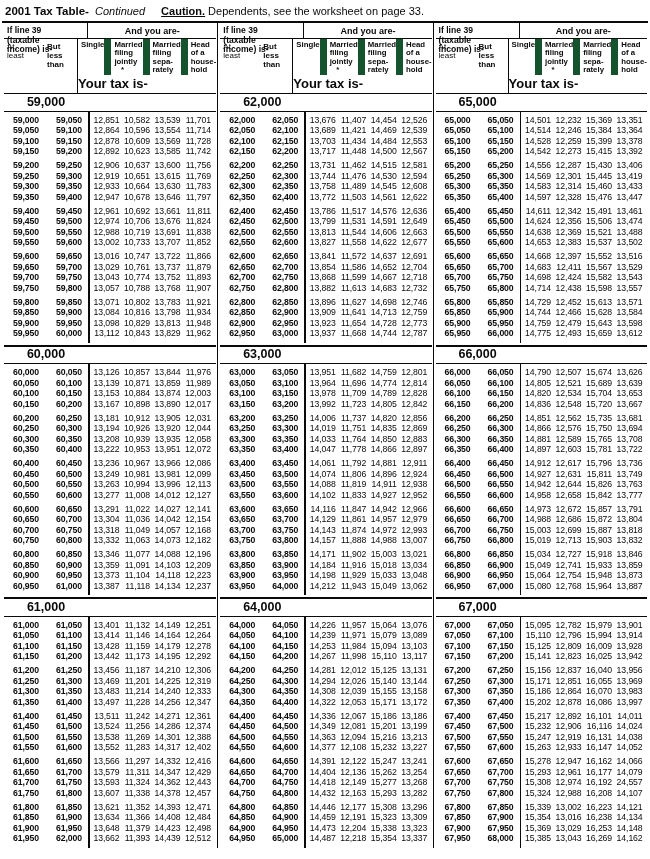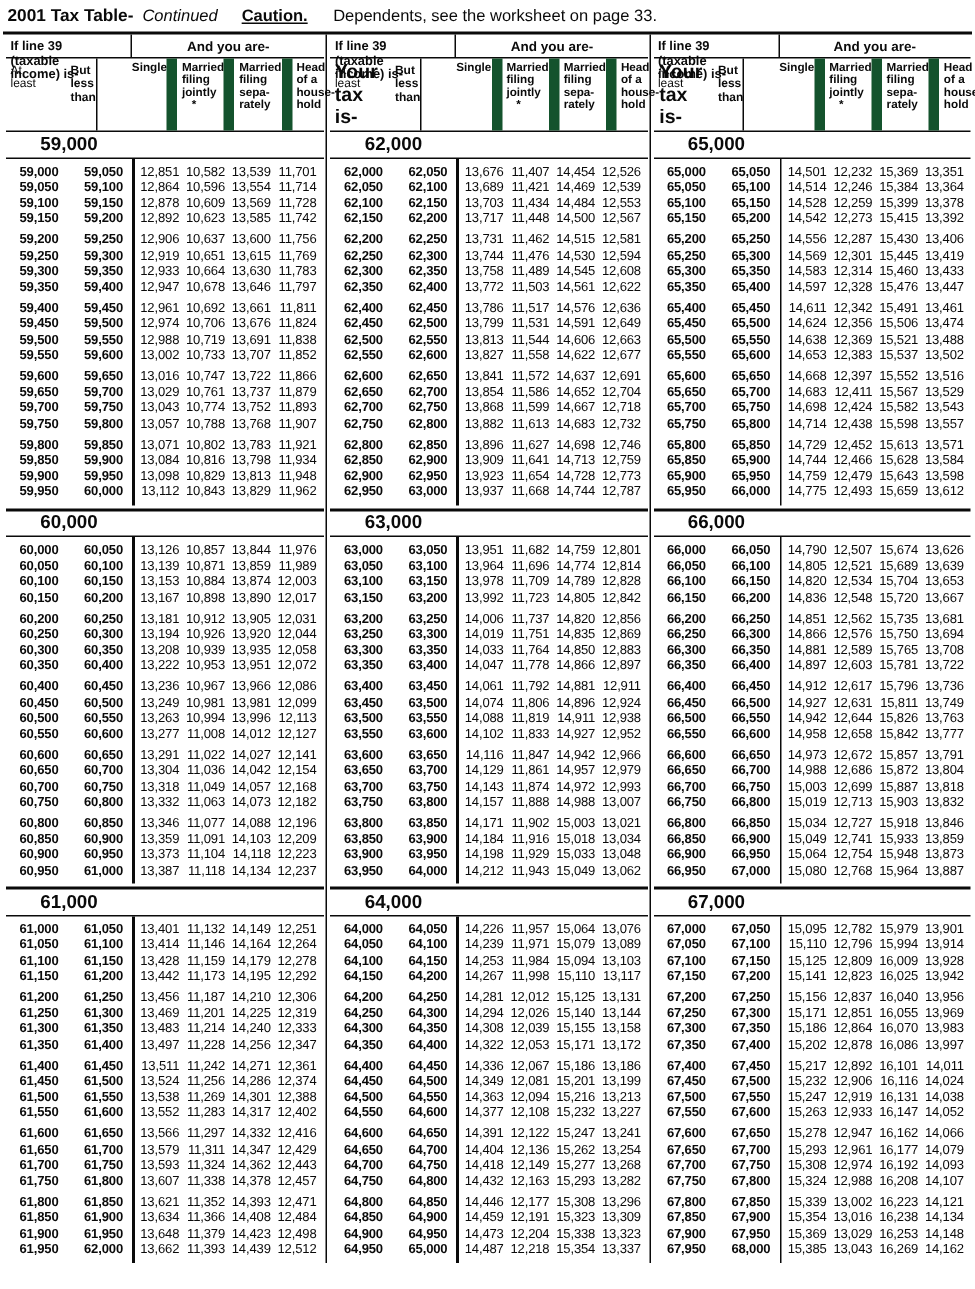--- a/index.html
+++ b/index.html
@@ -5,36 +5,36 @@
   * { margin:0; padding:0; box-sizing:border-box; }
   html,body { background:#f4f4f2; }
   body { font-family:"Liberation Sans", sans-serif; color:#0a0a0a; }
   .page { width:650px; min-height:859px; background:#fff; padding:1px 2px 6px 2px; }
 
   
   .title-row { font-size:11px; line-height:13px; padding:4px 2px 3px 3px; border-bottom:2.5px solid #0a0a0a; }
   .t-main { font-weight:bold; font-size:11.5px; }
   .t-cont { font-style:italic; margin-left:6px; }
   .t-caution { font-weight:bold; margin-left:16px;text-decoration:underline; }
-  .t-ctext { margin-left:17px; }
+  .t-ctext { margin-left:3px; }
 
   
   .groups { display:flex; align-items:stretch; }
   .colgroup { width:215.3px; flex:0 0 auto; padding:0 1px 0 2px; }
   .colgroup + .colgroup { border-left:1.5px solid #0a0a0a; }
 
   
   .gh-band1 { display:flex; border-bottom:1px solid #0a0a0a; height:16px; }
   .gh-income { width:84px; border-right:1.5px solid #0a0a0a; font-weight:bold; font-size:8.6px; line-height:9.5px; white-space:pre; padding:3px 0 0 3px; }
   .gh-andyou { flex:1; display:flex; align-items:center; justify-content:center; font-weight:bold; font-size:9px; }
   .gh-band2 { display:flex; }
   .gh-left2 { width:84px; border-right:1.5px solid #0a0a0a; display:flex; padding:3px 0 0 3px; }
   .gh-at { width:40px; font-weight:normal; font-size:8px; line-height:9px; white-space:pre; }
   .gh-but { flex:1; font-weight:bold; font-size:8px; line-height:9px; white-space:pre; }
-  .gh-right2 { flex:1; display:flex; flex-direction:row;margin-left:20px; }
+  .gh-right2 { flex:1; display:flex; flex-direction:column; }
   .gh-statuses { display:flex; flex:1; }
   .gh-status { flex:1; font-weight:bold; font-size:7.8px; line-height:8.4px; white-space:pre; padding:2px 0 0 3px; min-height:36px; }
   .gh-status + .gh-status { border-left:7px solid #14532d; }
   .gh-yourtax { text-align:left; font-weight:bold; font-size:13px; padding:1px 0 2px 0; }
 
   
   .section-band { border-top:2px solid #0a0a0a; border-bottom:1.5px solid #0a0a0a; margin-top:2px; }
   .section:first-child .section-band { margin-top:0; border-top-width:1.5px; }
   .section-label { display:block; width:84px; text-align:center; font-weight:bold; font-size:12.5px; line-height:13px; padding:1.5px 0 2px 0; }
 
@@ -1799,21 +1799,21 @@
     <span class="cell c-t">16,177</span>
     <span class="cell c-t">14,079</span>
   </div>
 
   <div class="row">
     <span class="cell c-at">67,700</span>
     <span class="cell c-but">67,750</span>
     <span class="cell c-t c-t1">15,308</span>
     <span class="cell c-t">12,974</span>
     <span class="cell c-t">16,192</span>
-    <span class="cell c-t">14,093</span>
+    <span class="cell c-t">24,557</span>
   </div>
 
   <div class="row">
     <span class="cell c-at">67,750</span>
     <span class="cell c-but">67,800</span>
     <span class="cell c-t c-t1">15,324</span>
     <span class="cell c-t">12,988</span>
     <span class="cell c-t">16,208</span>
     <span class="cell c-t">14,107</span>
   </div>

